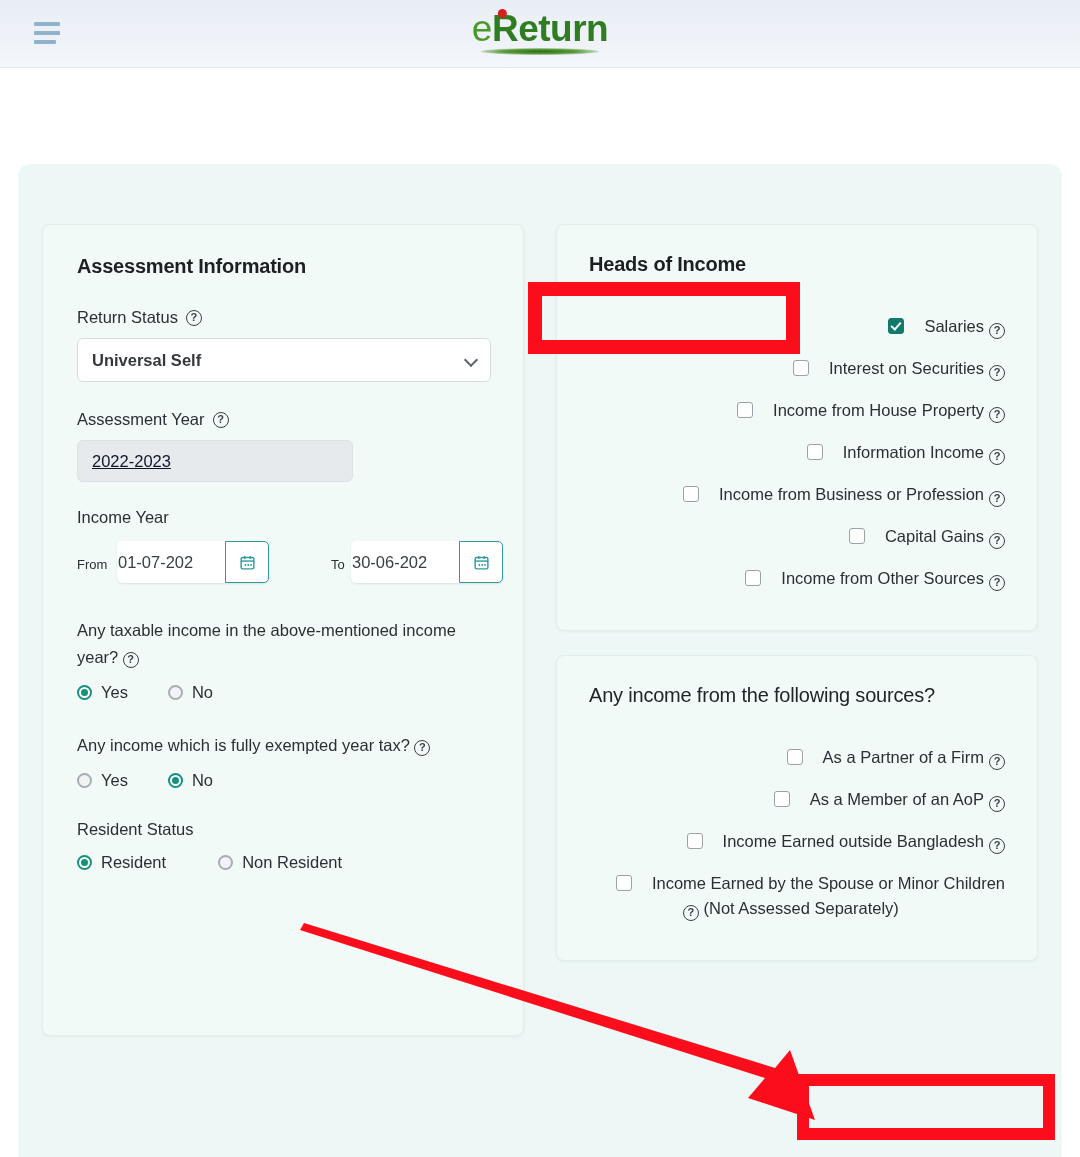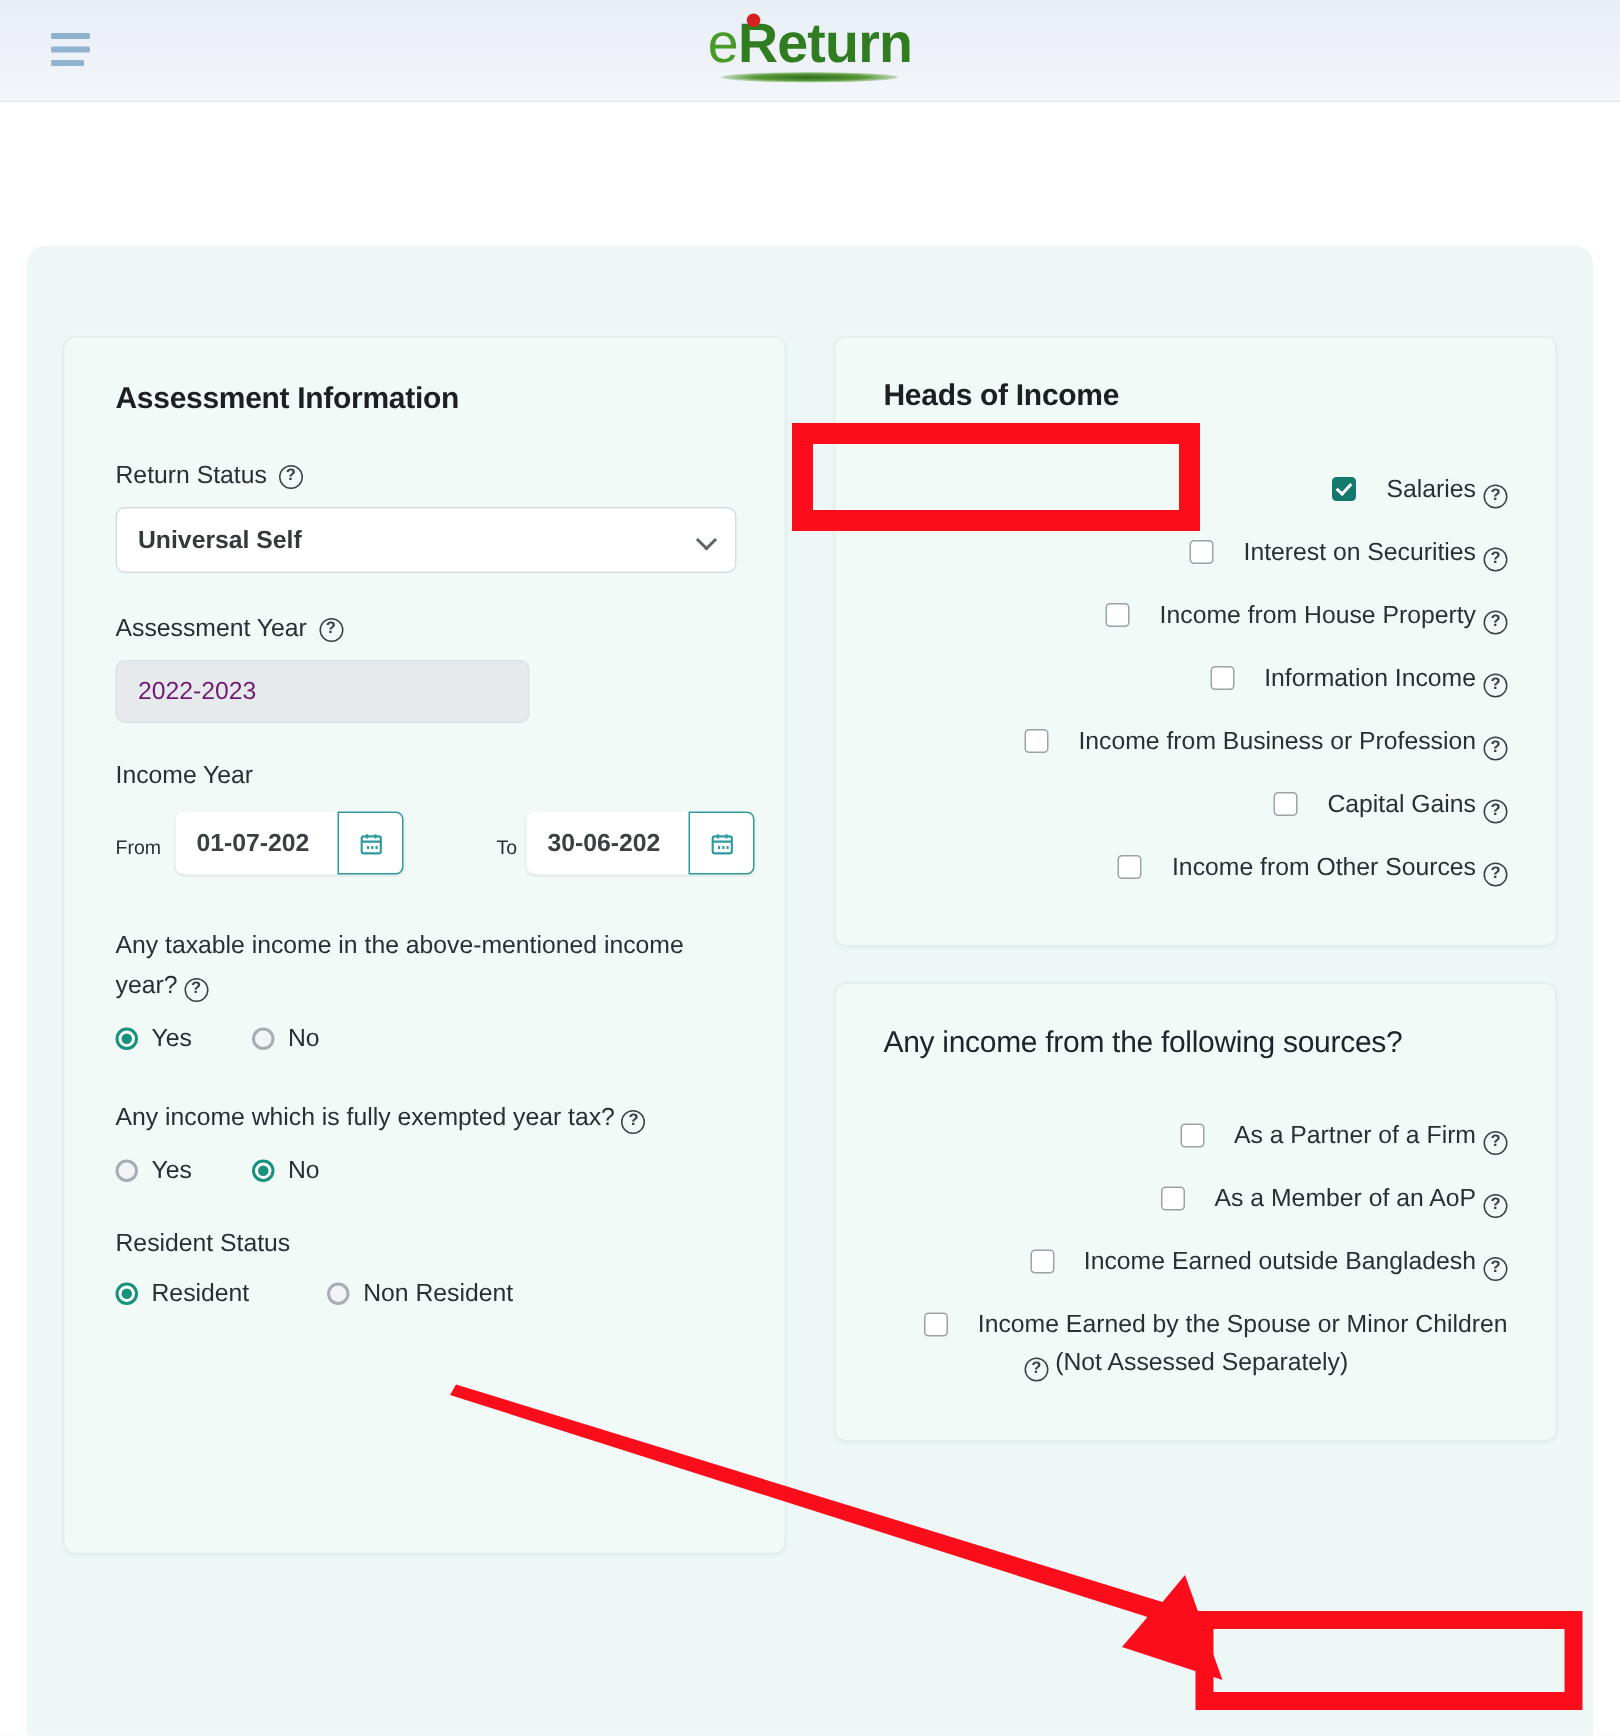--- a/index.html
+++ b/index.html
@@ -138,23 +138,24 @@
   }
   .chev {
     position: absolute; right: 15px; top: 17px;
     width: 10px; height: 10px;
     border-right: 2px solid #5c6369; border-bottom: 2px solid #5c6369;
     transform: rotate(45deg); pointer-events: none;
   }
   .readonly-box {
     width: 276px; height: 42px;
     background: #e6eaec; border: 1px solid #dbe1e4; border-radius: 6px;
-    font-size: 16.5px; color: #701a75;
+    font-size: 16.5px; color: #0f172a;
     padding: 0 14px; display: flex; align-items: center;
     margin-bottom: 26px;
+    text-decoration: underline;
   }
   .section-label {
     font-size: 16.5px; color: #2b2f33; margin-bottom: 14px;
   }
 
   .date-row { position: relative; height: 46px; margin-bottom: 30px; }
   .date-prefix { position: absolute; font-size: 13px; color: #2b2f33; top: 16px; }
   .date-prefix.from { left: 0; }
   .date-prefix.to { left: 254px; }
   .date-group {
@@ -162,26 +163,24 @@
     display: flex; align-items: stretch;
     background: #ffffff; border-radius: 6px;
     box-shadow: 0 1px 2px rgba(0,0,0,0.10);
   }
   .date-group.g1 { left: 40px; width: 152px; }
   .date-group.g2 { left: 274px; width: 152px; }
   .date-input {
     flex: 1; min-width: 0;
     font-size: 16.5px; color: #3b4045;
     display: flex; align-items: center;
-    padding-left: 13px;
     overflow: hidden; white-space: nowrap;
     border: 1px solid #ffffff; border-right: none;
     border-radius: 6px 0 0 6px;
     background: #ffffff;
-    font-weight: bold;
   }
   .date-btn {
     width: 44px; flex: 0 0 44px;
     border: 1.5px solid #2f9a9b; border-radius: 0 5px 5px 0;
     background: #ffffff;
     display: flex; align-items: center; justify-content: center;
     cursor: pointer;
   }
   .cal-ico { width: 17px; height: 17px; display: block; }
 

